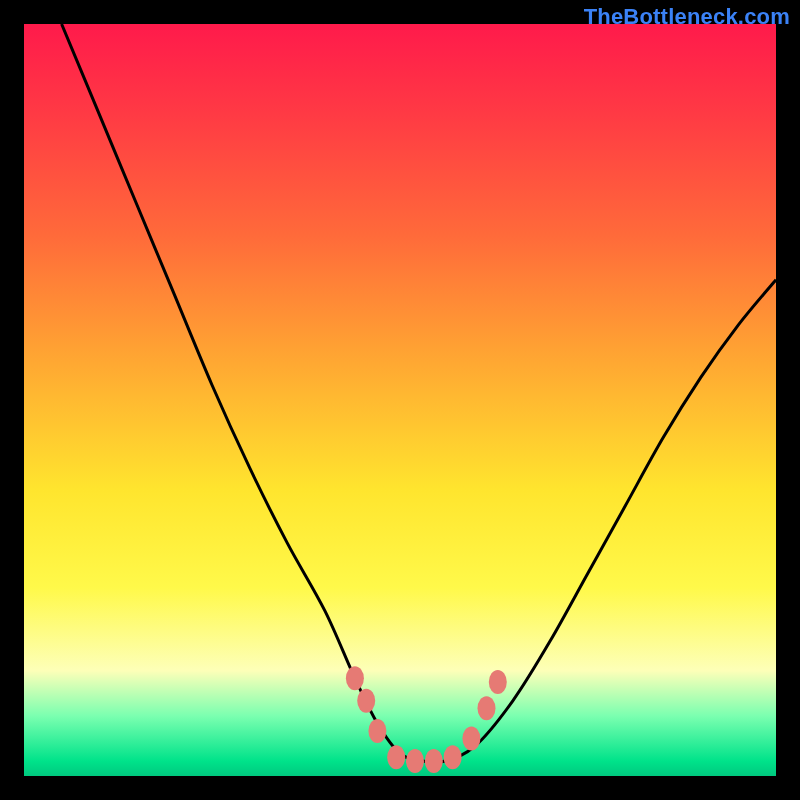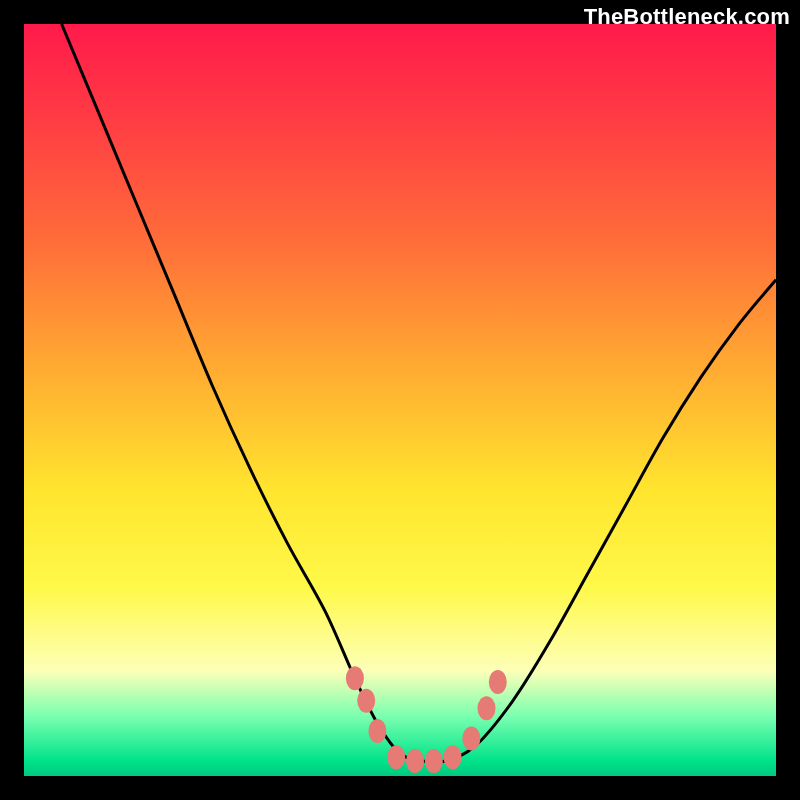--- a/index.html
+++ b/index.html
@@ -33,21 +33,21 @@
       #fdffb8 86%,
       #7bffb0 92%,
       #00e38a 98%,
       #00c97f 100%
     );
   }
   .watermark {
     position: absolute;
     top: 4px;
     right: 10px;
-    color: #ffffff;
+    color: #3b82f6;
     font-size: 22px;
     font-weight: 600;
     letter-spacing: 0.2px;
     user-select: none;
   }
   svg.curve {
     position: absolute;
     inset: 0;
     width: 100%;
     height: 100%;

